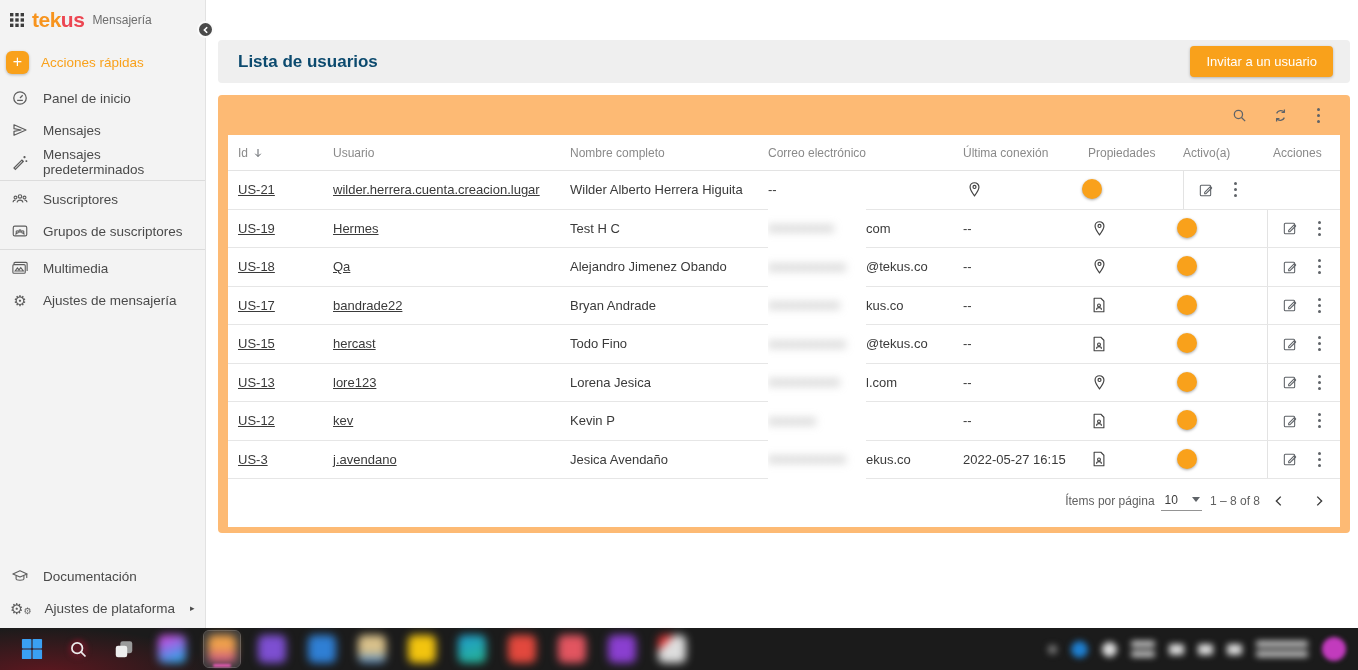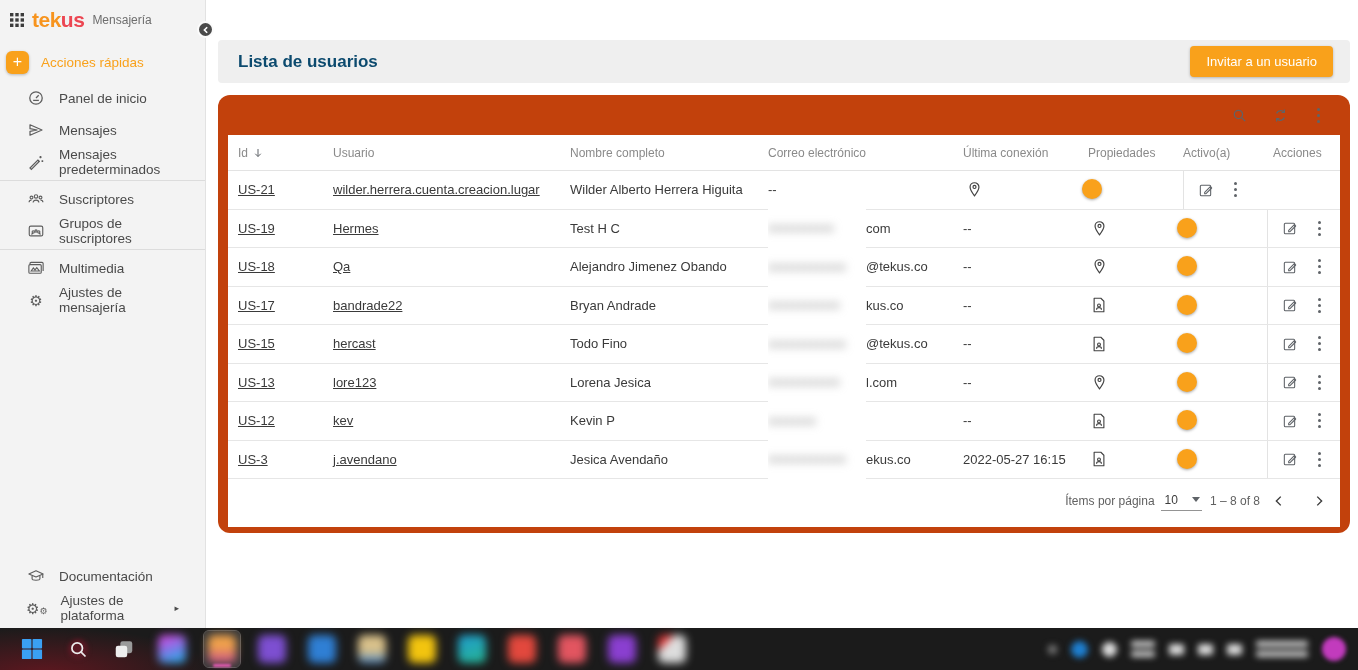--- a/index.html
+++ b/index.html
@@ -10,37 +10,37 @@
   .sidebar { position:absolute; left:0; top:0; width:206px; height:628px; background:#f3f3f3; border-right:1px solid #e2e2e2; z-index:5; }
   .sb-header { display:flex; align-items:center; gap:8px; padding:8px 10px 4px 10px; }
   .logo { font-size:21px; font-weight:bold; letter-spacing:-0.5px; }
   .logo .p1 { color:#F7941E; }
   .logo .p2 { color:#EC4652; }
   .sb-subtitle { font-size:12px; color:#6d6d6d; }
   .collapse-btn { position:absolute; left:197px; top:21px; width:17px; height:17px; border-radius:50%; background:#4a4a4a; border:2px solid #fbfbfb; color:#fff; display:flex; align-items:center; justify-content:center; font-size:9px; cursor:pointer; z-index:9; }
   .qa-item { display:flex; align-items:center; gap:12px; margin:12px 0 6px 0; padding:0 6px; height:28px; cursor:pointer; }
   .qa-btn { width:23px; height:23px; border-radius:6px; background:#F9A11B; color:#fff; font-size:16px; display:flex; align-items:center; justify-content:center; box-shadow:0 1px 3px rgba(0,0,0,.25); }
   .qa-label { color:#F9A11B; font-size:13.5px; }
-  .sb-item { display:flex; align-items:center; gap:13px; height:32px; padding:0 26px; color:#4a4a4a; font-size:13.5px; cursor:pointer; }
+  .sb-item { display:flex; align-items:center; gap:13px; height:32px; padding:0 10px; color:#4a4a4a; font-size:13.5px; cursor:pointer; }
   .sb-item svg, .sb-item .gicon { flex:0 0 20px; color:#5d5d5d; text-align:center; }
   .sep { height:1px; background:#dcdcdc; margin:2px 0; }
   .sb-bottom { position:absolute; left:0; bottom:4px; width:100%; }
   .gicon { font-size:15px; line-height:1; }
   .caret-r { font-size:9px; color:#4a4a4a; margin-left:2px; }
 
   
   .main { position:absolute; left:206px; top:0; right:0; height:628px; background:#fff; }
   .main-topbar { height:40px; display:flex; align-items:flex-start; justify-content:flex-end; gap:24px; padding:7px 18px 0 0; }
   .lang { display:flex; align-items:center; gap:3px; font-size:12.5px; color:#3c3c3c; cursor:pointer; }
   .caret-down { width:0; height:0; border-left:4px solid transparent; border-right:4px solid transparent; border-top:5px solid #5f6368; display:inline-block; }
   .page-header { position:absolute; left:12px; right:8px; top:40px; height:43px; background:#efefef; border-radius:4px; display:flex; align-items:center; justify-content:space-between; padding:0 17px 0 20px; }
   .page-title { font-size:17px; font-weight:bold; color:#0c4a6e; }
   .invite-btn { background:#F9A11B; color:#fff; font-size:13px; border:none; border-radius:4px; height:31px; padding:0 16px; cursor:pointer; box-shadow:0 1px 3px rgba(0,0,0,.25); font-family:"Liberation Sans",sans-serif; }
 
-  .card { position:absolute; left:12px; right:8px; top:95px; height:438px; background:#c2410c; border-radius:12px; }
+  .card { position:absolute; left:12px; right:8px; top:95px; height:438px; background:#fdba74; border-radius:4px; }
   .card-toolbar { height:40px; display:flex; align-items:center; justify-content:flex-end; gap:24px; padding-right:26px; color:#5f6368; }
   .tb-icon { cursor:pointer; display:flex; align-items:center; }
   .kebab { display:inline-flex; flex-direction:column; gap:3px; cursor:pointer; padding:2px 4px; }
   .kebab i { width:3px; height:3px; border-radius:50%; background:#5f6368; }
 
   .table-panel { position:absolute; left:10px; right:10px; top:40px; bottom:6px; background:#fff; }
   .thead, .trow { display:grid; grid-template-columns:95px 237px 198px 195px 125px 95px 84px 73px; align-items:center; padding-left:10px; }
   .thead { height:36px; border-bottom:1px solid #e3e3e3; color:#8a8a8a; font-size:12px; }
   .th { display:flex; align-items:center; gap:4px; cursor:pointer; }
   .trow { height:38.5px; border-bottom:1px solid #e6e6e6; font-size:13px; color:#3a3a3a; position:relative; }

